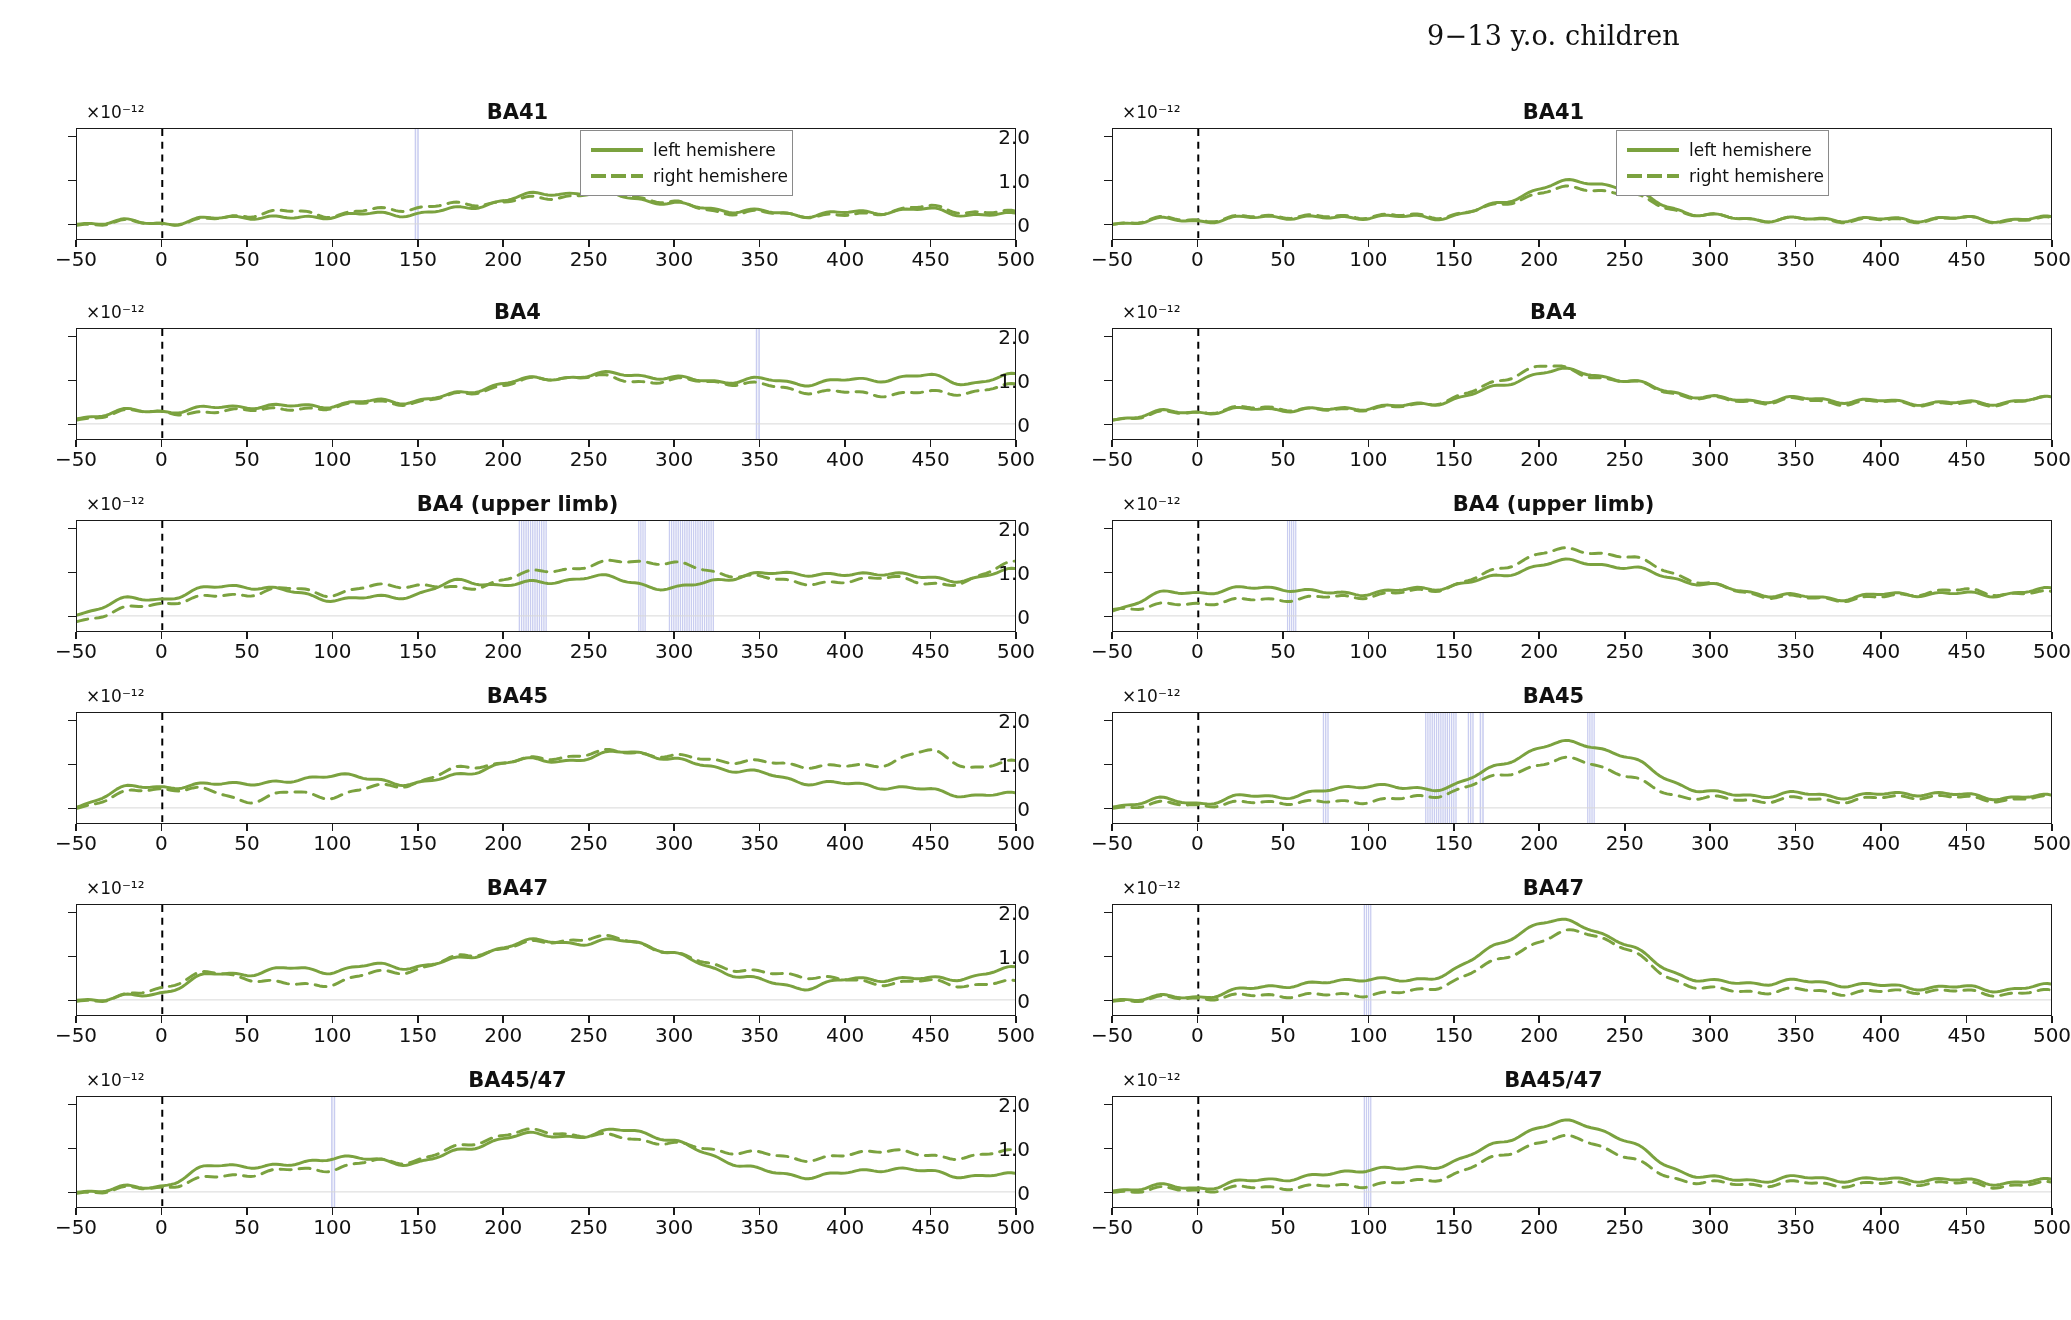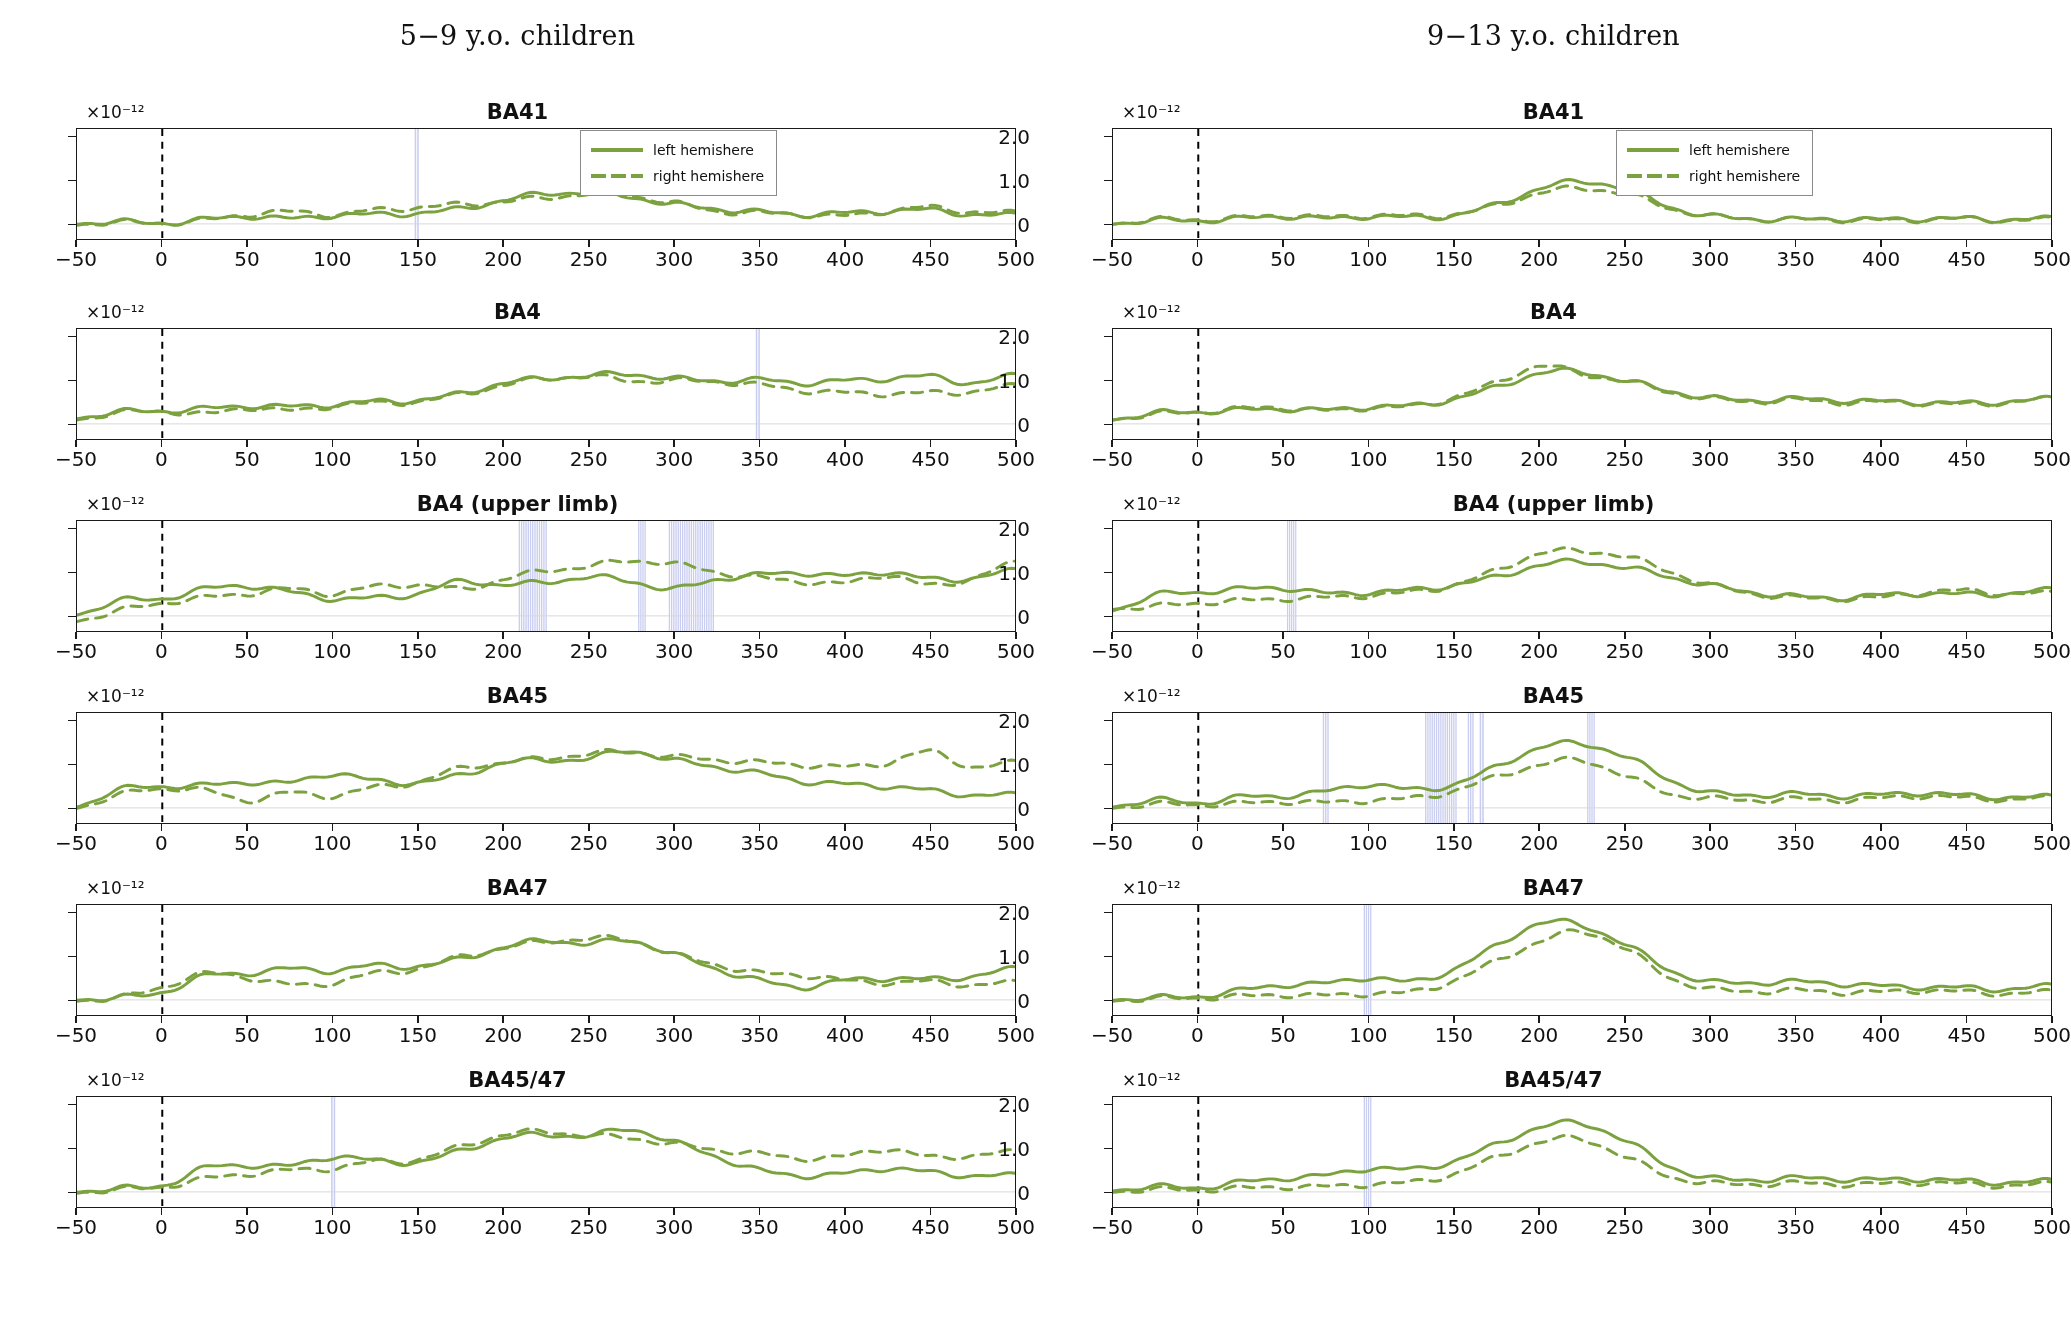--- a/index.html
+++ b/index.html
@@ -115,22 +115,22 @@
     font-family: "DejaVu Sans", sans-serif;
     color: #111111;
     transform: translateX(-50%);
     white-space: nowrap;
   }
 
   .legend {
     position: absolute;
     border: 1.4px solid #8a8a8a;
     background: #ffffff;
-    padding: 6px 12px 6px 10px;
-    font-size: 14px;
+    padding: 6px 4px 6px 10px;
+    font-size: 17px;
     font-family: "DejaVu Sans", sans-serif;
     color: #111111;
   }
   .legend-row {
     display: flex;
     align-items: center;
     height: 26px;
   }
   .legend-key {
     width: 52px;
@@ -148,21 +148,20 @@
   .legend-key.dashed .bar.d1 { left: 0;  width: 15px; }
   .legend-key.dashed .bar.d2 { left: 20px; width: 15px; }
   .legend-key.dashed .bar.d3 { left: 40px; width: 12px; }
 </style>
 </head>
 <body>
 
 <div id="figure">
 
   <div class="column left">
-    <div class="column-title">5−9 y.o. children</div>
   <div class="panel" style="top: 100px;">
         <div class="panel-title">BA41</div>
         <div class="exponent" style="left: 86px;">×10⁻¹²</div>
         <div class="plot-wrap">
           <div class="axes-box">
             <svg class="axes-svg" viewBox="0 0 940 112" preserveAspectRatio="none">
               <g>
                 <rect x="338.40" y="0" width="1.54" height="112" fill="#c9cdf0"></rect>
                 <rect x="340.96" y="0" width="1.54" height="112" fill="#c9cdf0"></rect>
               </g>

